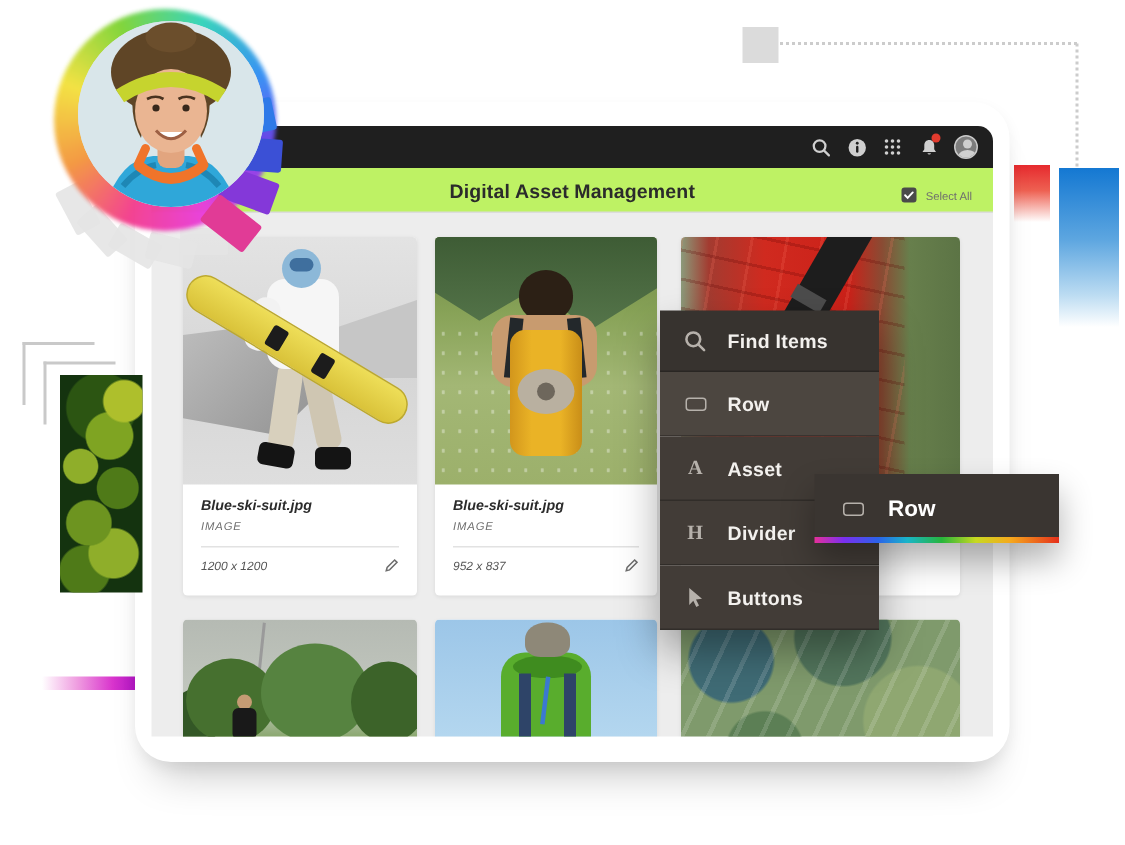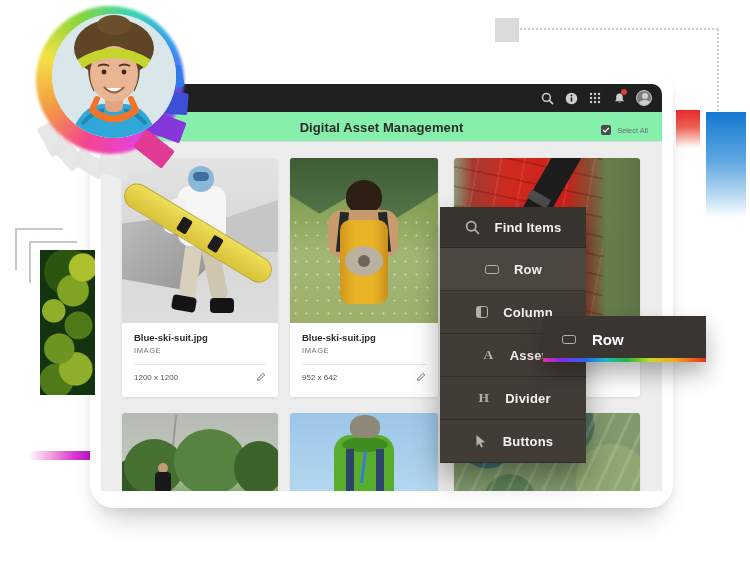--- a/index.html
+++ b/index.html
@@ -59,41 +59,41 @@
             border-radius:10px 10px 0 0; display:flex; align-items:center; justify-content:flex-end;
             gap:10px; padding-right:10px; }
   .tb-ic { width:14px; height:14px; display:flex; align-items:center; justify-content:center; position:relative; }
   .tb-ic svg { display:block; }
   .bell-dot { position:absolute; right:-1px; top:-2px; width:6px; height:6px; border-radius:50%; background:#e23b2e; }
   .avatar { width:16px; height:16px; border-radius:50%; background:#7d7d7d; border:1.5px solid #c9c9c9;
             position:relative; overflow:hidden; }
   .avatar:before { content:""; position:absolute; left:4.5px; top:2px; width:6px; height:6px; border-radius:50%; background:#cfcfcf; }
   .avatar:after  { content:""; position:absolute; left:1.5px; top:8.5px; width:12px; height:8px; border-radius:50%; background:#cfcfcf; }
 
-  .appheader { position:absolute; left:11px; top:44px; width:561px; height:30px; background:#86efac;
+  .appheader { position:absolute; left:11px; top:44px; width:561px; height:30px; background:#bef264;
                border-bottom:1px solid #dcdcdc; }
   .app-title { position:absolute; left:0; right:0; top:8px; text-align:center; font-size:13px;
                font-weight:bold; color:#2b2b2b; letter-spacing:.1px; }
   .hdr-right { position:absolute; right:14px; top:12px; height:45px; display:flex; align-items:center; gap:14px;flex-direction:column; }
   .selectall { display:flex; align-items:center; gap:5px; cursor:pointer; }
   .sa-label { font-size:7.5px; color:#6e6e6e; }
   .viewsel { display:flex; align-items:center; gap:4px; cursor:pointer; }
 
   .content { position:absolute; left:11px; top:74px; width:561px; height:349px; background:#ededed; overflow:hidden; }
 
   .card { position:absolute; background:#fff; border-radius:3px; box-shadow:0 1px 3px rgba(0,0,0,.08); overflow:hidden; }
   .c1 { left:21px;  top:16px; width:156px; height:239px; }
   .c2 { left:189px; top:16px; width:148px; height:239px; }
   .c3 { left:353px; top:16px; width:186px; height:239px; }
   .c4 { left:21px;  top:271px; width:156px; height:170px; }
   .c5 { left:189px; top:271px; width:148px; height:170px; }
   .c6 { left:353px; top:271px; width:186px; height:170px; }
   .ph { position:relative; width:100%; height:165px; overflow:hidden; }
   .c4 .ph,.c5 .ph,.c6 .ph { height:150px; }
-  .info { padding:9px 12px 0 12px; }
+  .info { padding:9px 12px 0 12px;font-style:italic; }
   .c-title { font-size:9.5px; font-weight:bold; color:#2b2b2b; }
   .c-type { font-size:7.5px; color:#6f6f6f; letter-spacing:.6px; margin-top:3px; }
   .c-hr { border:none; border-top:1px solid #e2e2e2; margin:9px 0 7px 0; }
   .c-dims { display:flex; align-items:center; justify-content:space-between; font-size:8px; color:#555; }
   .pencil { cursor:pointer; }
 
   
   .s { position:absolute; }
   .ph1 { background:linear-gradient(180deg,#e3e3e3 0%,#d6d6d6 55%,#dedede 100%); }
   .ph1 .rockl { left:0; top:58px; width:104px; height:74px; background:linear-gradient(135deg,#bdbdbd,#8e8e8e);
@@ -160,21 +160,21 @@
            radial-gradient(circle at 85% 45%, #8fa771 0 20%, transparent 21%),
            radial-gradient(circle at 30% 58%, #5c7f55 0 16%, transparent 17%),
            radial-gradient(circle at 65% 75%, #49705e 0 18%, transparent 19%); }
   .ph6 .ridges { left:0; top:0; width:100%; height:100%; opacity:.55;
                  background:repeating-linear-gradient(115deg, rgba(255,255,255,.25) 0 3px, transparent 3px 16px); }
 
   
   .menu { position:absolute; left:440px; top:207px; width:146px; z-index:20;
           box-shadow:0 14px 26px rgba(0,0,0,.35); font-weight:bold; }
   .mi { display:flex; align-items:center; gap:13px; padding:0 15px; height:43px; background:#423c37;
-        border-bottom:1px solid rgba(0,0,0,.25); cursor:pointer;justify-content:center; }
+        border-bottom:1px solid rgba(0,0,0,.25); cursor:pointer; }
   .mi-top { background:#37332f; height:41px; }
   .mi-hl { background:#4c4640; }
   .ml { font-size:13px; color:#f3f1ee; letter-spacing:.2px; }
   .mic { width:17px; height:17px; display:flex; align-items:center; justify-content:center; color:#b6b1ab; flex:0 0 17px; }
   .mic svg { display:block; }
   .rowic { width:14px; height:9px; border:1.6px solid #b6b1ab; border-radius:2.5px; }
   .colic { width:12px; height:12px; border:1.6px solid #b6b1ab; border-radius:2.5px;
            background:linear-gradient(90deg,#b6b1ab 0 4px,transparent 4px); }
   .glyph { font-family:"Liberation Serif", serif; font-weight:bold; font-size:13.5px; color:#b6b1ab; }
   .divic { width:13px; height:8px; border-top:2.5px solid #b6b1ab; border-bottom:2.5px solid #b6b1ab; }
@@ -313,21 +313,21 @@
             <div class="s strapr"></div>
           <div class="s pack"></div>
             <div class="s hat"></div>
             <div class="s hatc"></div>
         </div>
         <div class="info">
           <div class="c-title">Blue-ski-suit.jpg</div>
           <div class="c-type">IMAGE</div>
           <hr class="c-hr">
           <div class="c-dims">
-            <span>952 x 642</span>
+            <span>952 x 837</span>
             <svg class="pencil" width="10" height="10" viewBox="0 0 10 10">
                 <path d="M1.5 8.5l.6-2.2 5-5 1.6 1.6-5 5z" fill="none" stroke="#6e6e6e" stroke-width="1"></path>
               </svg>
           </div>
         </div>
       </div>
 
       <div class="card c3">
         <div class="ph ph3">
           <div class="s quilt"></div>
@@ -386,26 +386,20 @@
             <line x1="9.7" y1="9.7" x2="13.4" y2="13.4" stroke="#b6b1ab" stroke-width="1.7" stroke-linecap="round"></line>
           </svg>
       </span>
       <span class="ml">Find Items</span>
     </div>
     <div class="mi mi-hl">
       <span class="mic">
           <span class="rowic"></span>
         </span>
       <span class="ml">Row</span>
-    </div>
-    <div class="mi">
-      <span class="mic">
-          <span class="colic"></span>
-        </span>
-      <span class="ml">Column</span>
     </div>
     <div class="mi">
       <span class="mic glyph">A</span>
       <span class="ml">Asset</span>
     </div>
     <div class="mi">
       <span class="mic glyph">H</span>
       <span class="ml">Divider</span>
     </div>
     <div class="mi">

